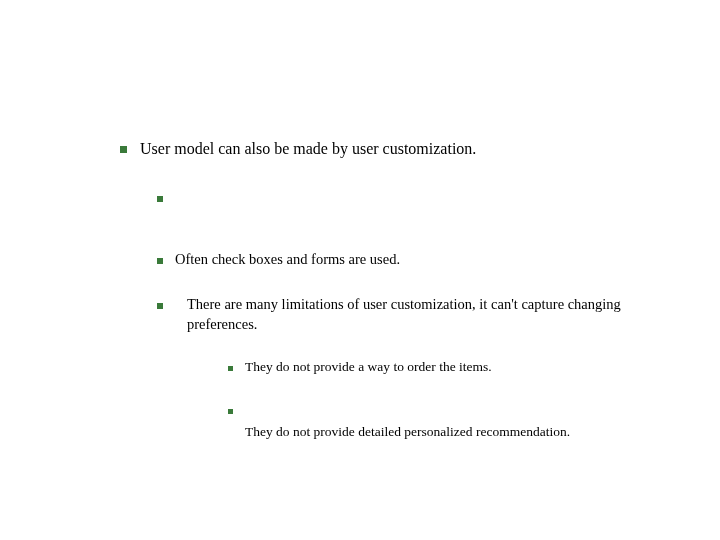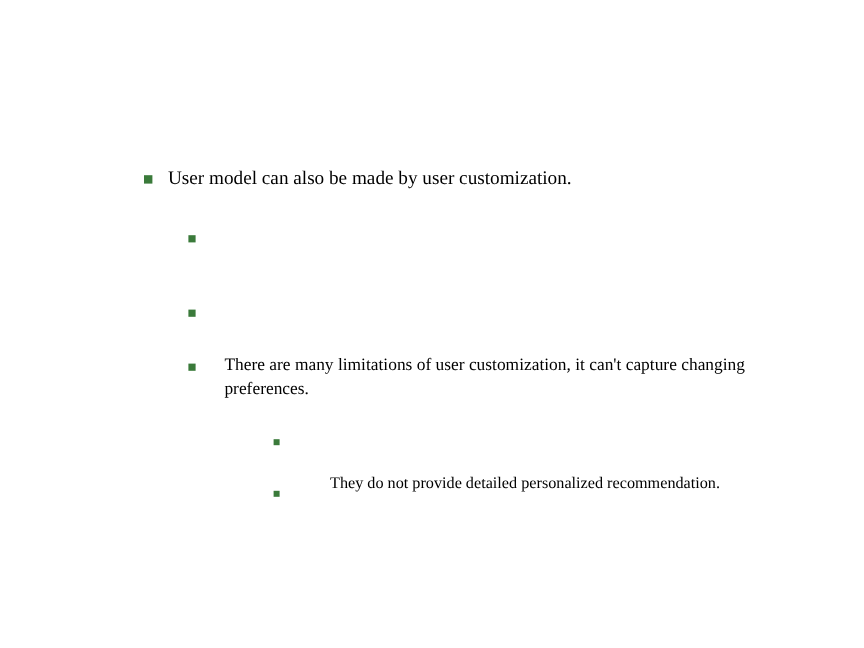--- a/index.html
+++ b/index.html
@@ -43,22 +43,24 @@
 <body>
 
 <div class="slide">
 
   <div class="bullet" style="left:120px; top:146px;"></div>
   <div class="txt l0" style="left:140px; top:138px; width:520px;">User model can also be made by user customization.</div>
 
   <div class="bullet sm" style="left:157px; top:196px;"></div>
 
   <div class="bullet sm" style="left:157px; top:258px;"></div>
+  <div class="txt l1" style="left:175px; top:250px; width:480px;">Often check boxes and forms are used.</div>
 
   <div class="bullet sm" style="left:157px; top:303px;"></div>
   <div class="txt l1" style="left:175px; top:295px; width:480px;margin-left:12px;">There are many limitations of user customization, it can't capture changing preferences.</div>
 
   <div class="bullet xs" style="left:228px; top:366px;"></div>
+  <div class="txt l2" style="left:245px; top:358px; width:420px;">They do not provide a way to order the items.</div>
 
   <div class="bullet xs" style="left:228px; top:409px;"></div>
-  <div class="txt l2" style="left:245px; top:394px; width:420px;margin-left:30px;">They do not provide detailed personalized recommendation.</div>
+  <div class="txt l2" style="left:245px; top:423px; width:420px;">They do not provide detailed personalized recommendation.</div>
 
 </div>
 
 </body></html>

